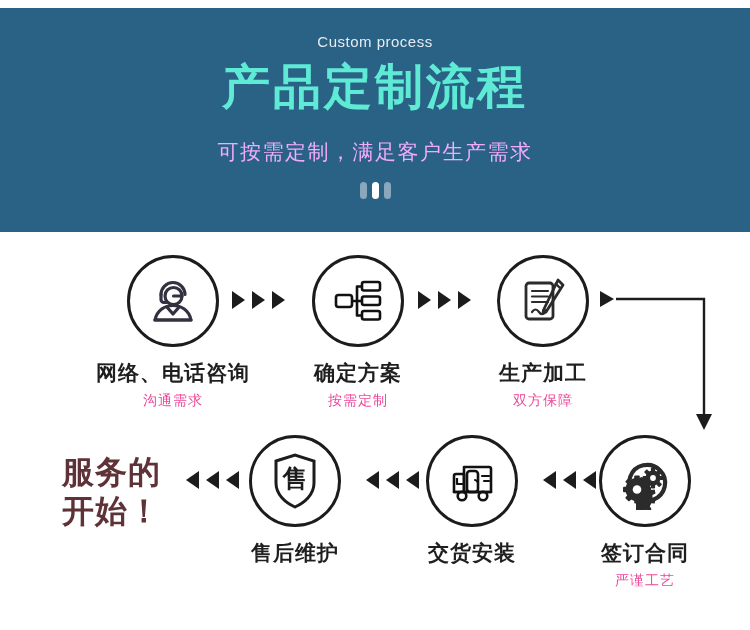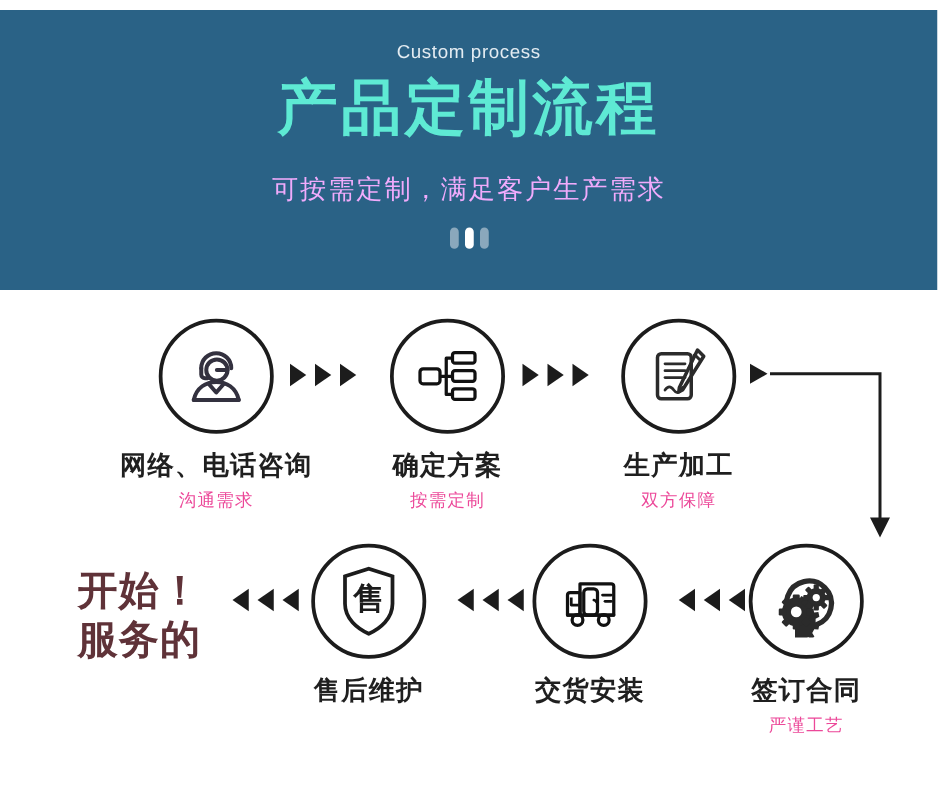--- a/index.html
+++ b/index.html
@@ -250,22 +250,22 @@
 
     <div class="elbow" style="left:598px; top:85px;">
       <svg width="120" height="160" viewBox="0 0 120 160">
         <polygon points="2,11 16,19 2,27" fill="#1c1c1c"></polygon>
         <path d="M18 19 L106 19 L106 136" fill="none" stroke="#1c1c1c" stroke-width="2.4"></path>
         <polygon points="98,134 114,134 106,150" fill="#1c1c1c"></polygon>
       </svg>
     </div>
 
     <div class="service-start" style="left:62px; top:258px;">
+      <div>服务的</div>
       <div>开始！</div>
-      <div>服务的</div>
     </div>
 
     <div class="tri-group" style="left:186px; top:276px;">
       <span class="tri left"></span>
       <span class="tri left"></span>
       <span class="tri left"></span>
     </div>
 
     <div class="step" style="left:207px; top:240px;">
       <div class="step-circle">

